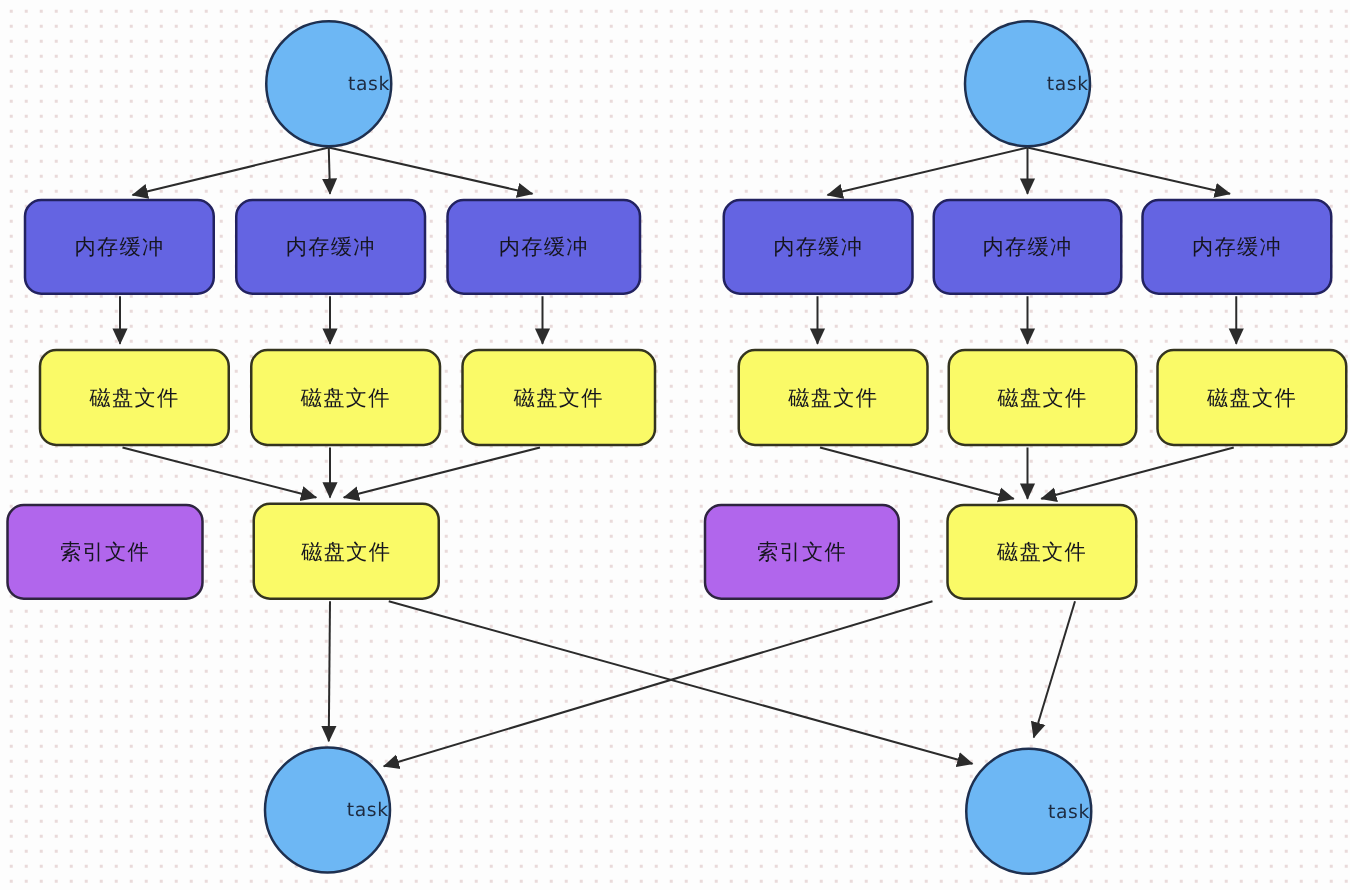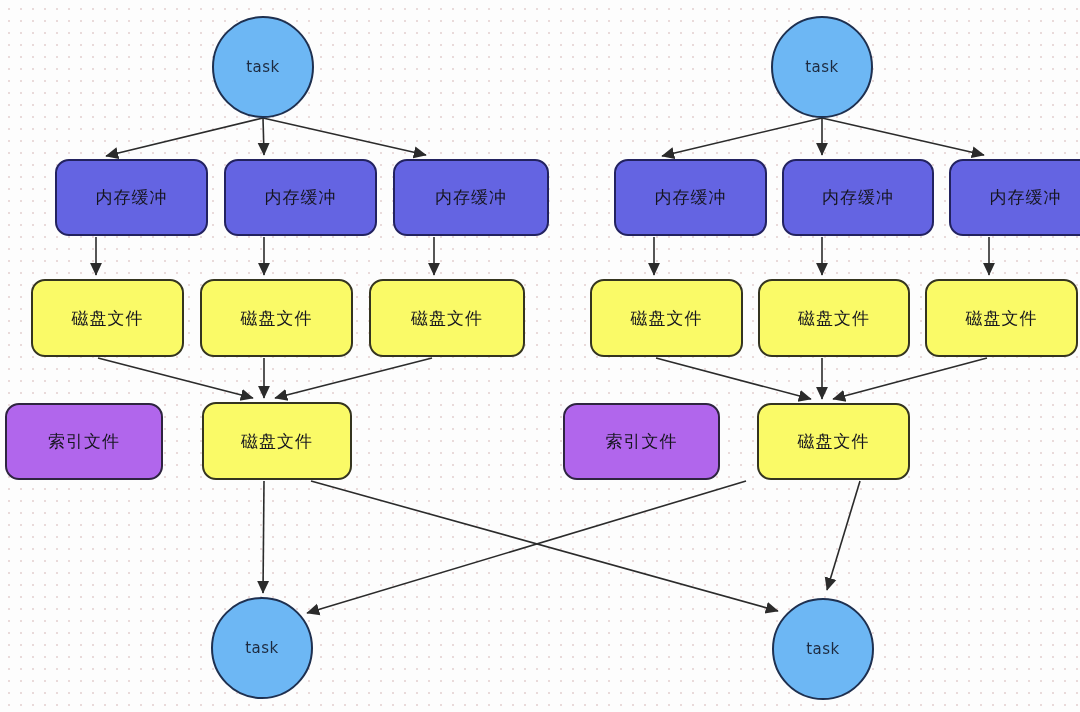--- a/index.html
+++ b/index.html
@@ -30,31 +30,32 @@
     box-sizing: border-box;
     display: flex;
     align-items: center;
     justify-content: center;
     z-index: 2;
     font-size: 17px;
     letter-spacing: 1px;
     color: var(--label-color, #15151e);
   }
   .rect { border-radius: 14px; border: 2px solid #2f2f2f; }
-  .buffer { background: var(--buffer-fill, #6464e2); border-color: var(--buffer-stroke, #222260); margin-left: 36px; }
+  .buffer { background: var(--buffer-fill, #6464e2); border-color: var(--buffer-stroke, #222260); }
   .disk   { background: var(--disk-fill, #fafa67);  border-color: var(--disk-stroke, #34341f); margin-left: 12px; }
   .index  { background: var(--index-fill, #b166ec); border-color: var(--index-stroke, #2e2440); }
   .task {
     width: 102px; height: 102px;
     border-radius: 50%;
     border: 2px solid var(--task-stroke, #1e3050);
     background: var(--task-fill, #6db7f4);
     font-size: 15px;
     letter-spacing: 0.5px;
     color: var(--task-label-color, #1d2a3f);
+    justify-content: flex-end;
   }
   .label { pointer-events: none; }
 
   
   .l-task-top    { left: 212px; top: 16px; }
   .l-buf-1       { left: 19px;  top: 159px; width: 153px; height: 77px; }
   .l-buf-2       { left: 188px; top: 159px; width: 153px; height: 77px; }
   .l-buf-3       { left: 357px; top: 159px; width: 156px; height: 77px; }
   .l-disk-1      { left: 19px;  top: 279px; width: 153px; height: 78px; }
   .l-disk-2      { left: 188px; top: 279px; width: 153px; height: 78px; }

